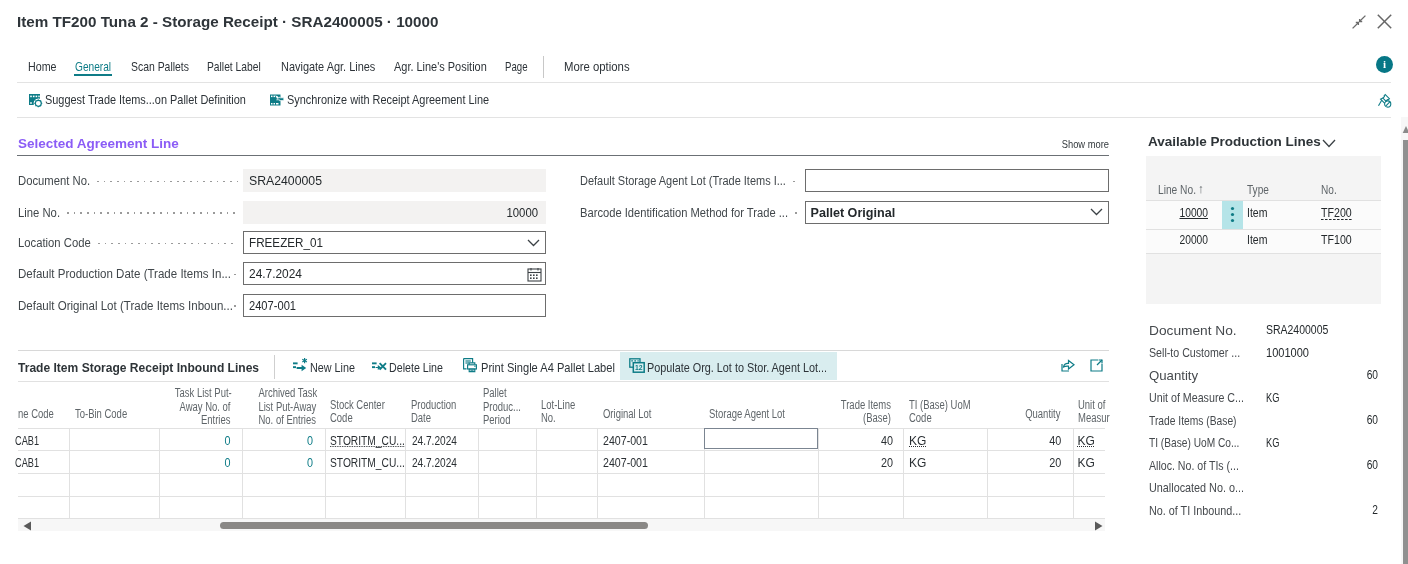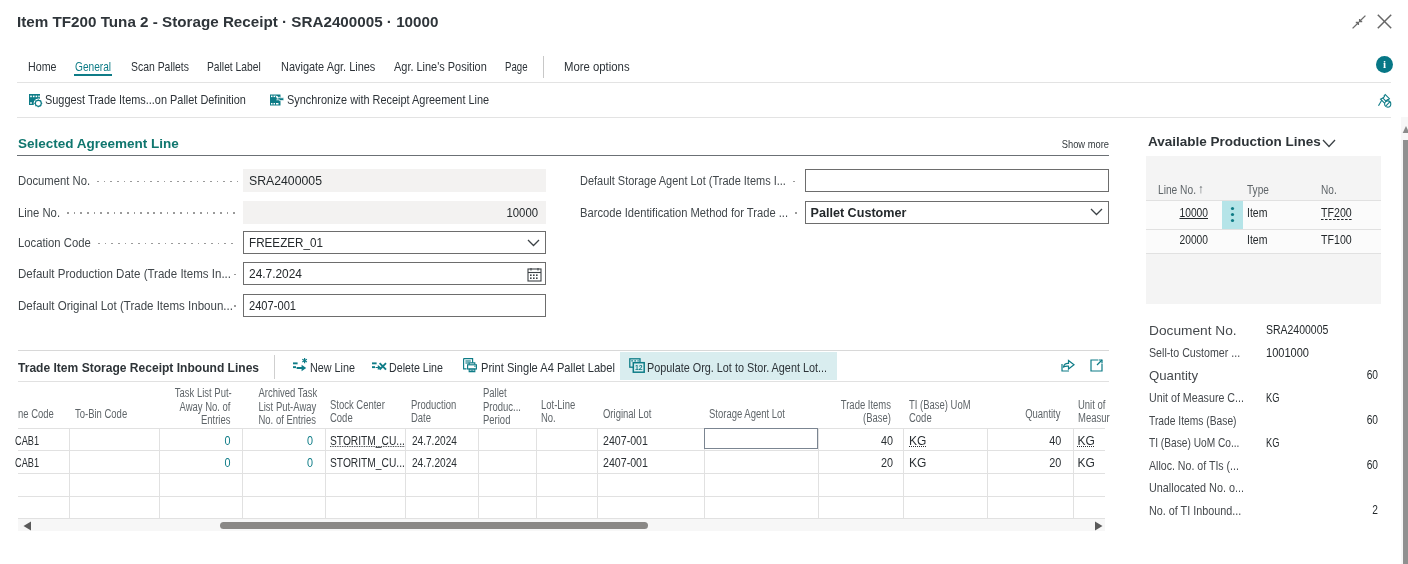--- a/index.html
+++ b/index.html
@@ -65,21 +65,21 @@
 <svg class="a" style="left:1377px;top:92.5px" width="15" height="15" viewBox="0 0 15 15">
     <g stroke="#0e7c87" stroke-width="1.1" fill="none">
       <path d="M8.3 1.6 L12.4 5.7 L11.3 6.8 L10.4 6.6 L8.9 8.1 L5.9 5.1 L7.4 3.6 L7.2 2.7 Z"></path>
       <path d="M5.9 5.1 L3.6 6.2 L7.8 10.4"></path>
       <path d="M4.7 7.3 L1.5 12.7"></path>
       <circle cx="10.7" cy="11" r="3.1"></circle>
       <path d="M8.7 13.2 L12.8 8.9"></path>
     </g>
   </svg>
 <div class="a" style="left:17px;top:117px;width:1374px;height:1px;background:#e3e3e3;"></div>
-<div class="a tx" style="left:18px;top:136px;font-size:13.5px;color:#0f766e;font-weight:bold;">Selected Agreement Line</div>
+<div class="a tx" style="left:18px;top:136px;font-size:13.5px;color:#8b5cf6;font-weight:bold;">Selected Agreement Line</div>
 <div class="a tx" style="left:1046px;top:138px;font-size:10.5px;color:#32383c;width:63px;text-align:right;transform:scaleX(0.89);transform-origin:100% 50%;">Show more</div>
 <div class="a" style="left:17px;top:155px;width:1092px;height:1px;background:#6b7075;"></div>
 <div class="a tx" style="left:18px;top:174px;font-size:12px;color:#41474b;transform:scaleX(0.94);transform-origin:0 50%;">Document No.</div>
 <div class="a" style="left:97px;top:180.7px;width:141px;height:1.7px;background-image:repeating-linear-gradient(to right,#9a9a9a 0 1.7px,transparent 1.7px 6.65px);"></div>
 <div class="a tx" style="left:18px;top:205.5px;font-size:12px;color:#41474b;transform:scaleX(0.94);transform-origin:0 50%;">Line No.</div>
 <div class="a" style="left:67px;top:212.2px;width:171px;height:1.7px;background-image:repeating-linear-gradient(to right,#9a9a9a 0 1.7px,transparent 1.7px 6.65px);"></div>
 <div class="a tx" style="left:18px;top:236px;font-size:12px;color:#41474b;transform:scaleX(0.94);transform-origin:0 50%;">Location Code</div>
 <div class="a" style="left:98px;top:242.7px;width:140px;height:1.7px;background-image:repeating-linear-gradient(to right,#9a9a9a 0 1.7px,transparent 1.7px 6.65px);"></div>
 <div class="a tx" style="left:18px;top:267px;font-size:12px;color:#41474b;transform:scaleX(0.961);transform-origin:0 50%;">Default Production Date (Trade Items In...</div>
 <div class="a" style="left:233.5px;top:273.7px;width:4.5px;height:1.7px;background-image:repeating-linear-gradient(to right,#9a9a9a 0 1.7px,transparent 1.7px 6.65px);"></div>
@@ -112,21 +112,21 @@
       <rect x="9" y="7.4" width="1.6" height="1.6"></rect>
       <rect x="3" y="10.4" width="1.6" height="1.6"></rect>
       <rect x="6" y="10.4" width="1.6" height="1.6"></rect>
       <rect x="9" y="10.4" width="1.6" height="1.6"></rect>
     </g>
   </svg>
 <div class="a" style="left:243px;top:293.5px;width:303px;height:23px;background:#fff;border:1px solid #6d6d6d;"></div>
 <div class="a tx" style="left:248.5px;top:298.5px;font-size:12.6px;color:#24292c;width:289px;transform:scaleX(0.883);transform-origin:0 50%;">2407-001</div>
 <div class="a" style="left:805px;top:169px;width:304px;height:23px;background:#fff;border:1px solid #6d6d6d;"></div>
 <div class="a" style="left:805px;top:200.5px;width:304px;height:23px;background:#fff;border:1px solid #6d6d6d;"></div>
-<div class="a tx" style="left:810.5px;top:205.5px;font-size:12.6px;color:#24292c;font-weight:bold;width:290px;">Pallet Customer</div>
+<div class="a tx" style="left:810.5px;top:205.5px;font-size:12.6px;color:#24292c;font-weight:bold;width:290px;">Pallet Original</div>
 <svg class="a" style="left:1090px;top:208px" width="13" height="8" viewBox="0 0 13 8">
     <path d="M1 1 L6.5 6.5 L12 1" stroke="#3c4246" stroke-width="1.3" fill="none"></path>
   </svg>
 <div class="a" style="left:18px;top:350px;width:1091px;height:1px;background:#d8d8d8;"></div>
 <div class="a tx" style="left:18px;top:360px;font-size:13px;color:#2e3438;font-weight:bold;transform:scaleX(0.927);transform-origin:0 50%;">Trade Item Storage Receipt Inbound Lines</div>
 <div class="a" style="left:274px;top:355px;width:1px;height:24px;background:#cfcfcf;"></div>
 <svg class="a" style="left:293px;top:358px" width="15" height="15" viewBox="0 0 15 15">
     <g fill="#0e7c87">
       <rect x="0" y="4.4" width="4.6" height="1.9"></rect>
       <rect x="0" y="8.2" width="3" height="1.9"></rect>

